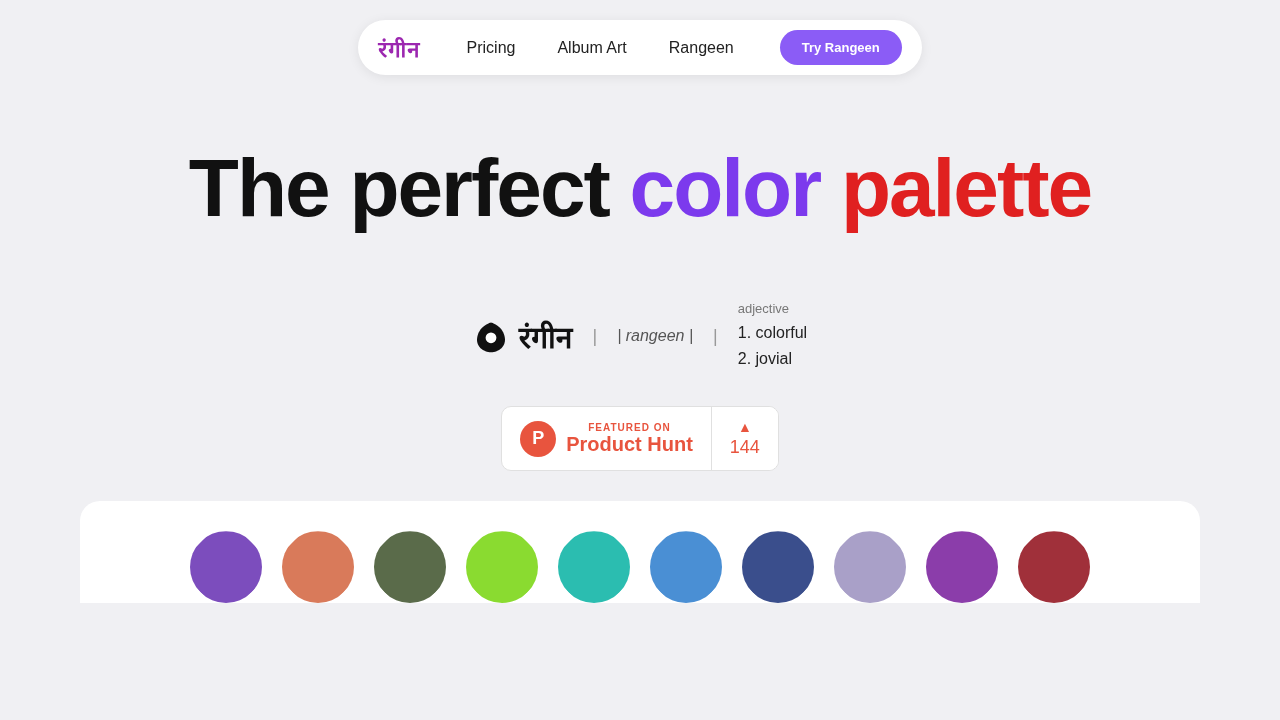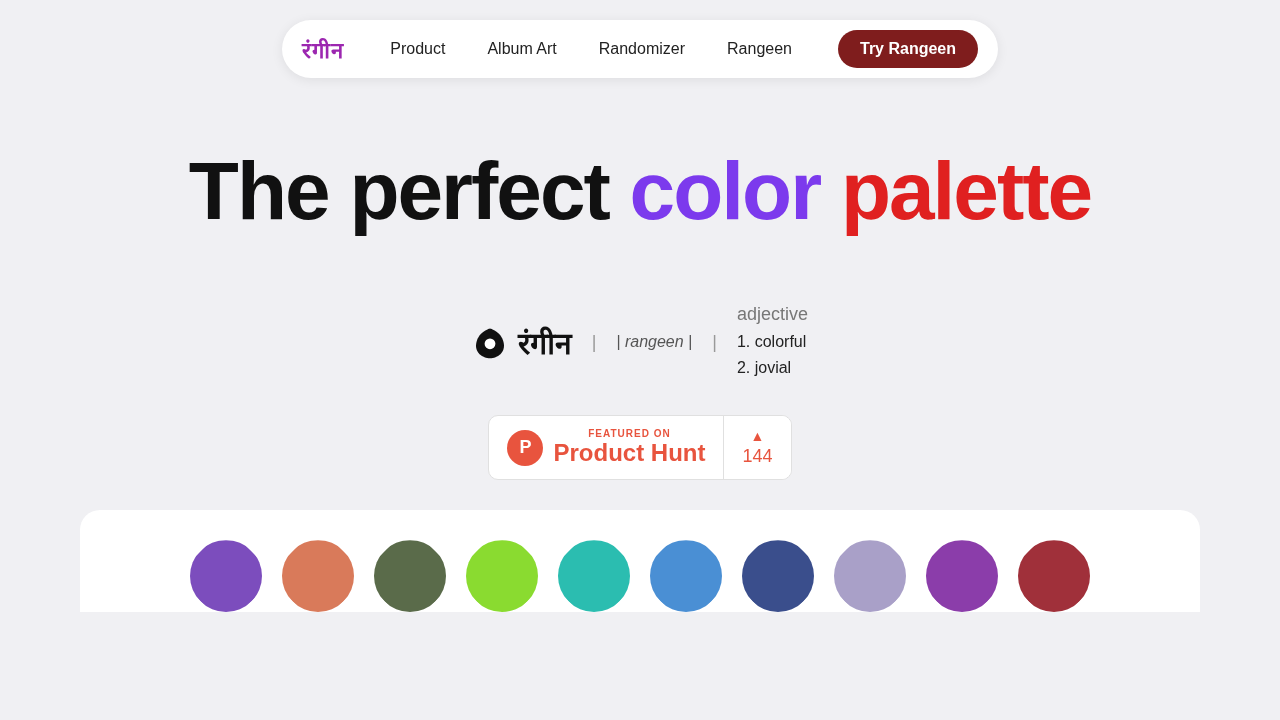--- a/index.html
+++ b/index.html
@@ -45,25 +45,25 @@
       padding: 8px 16px;
       border-radius: 30px;
       text-decoration: none;
       color: #222;
       font-size: 16px;
       font-weight: 500;
       cursor: pointer;
     }
 
     .try-btn {
-      background: #7f1d1d;
+      background: #8b5cf6;
       color: white;
       padding: 10px 22px;
       border-radius: 30px;
-      font-size: 16px;
+      font-size: 13px;
       font-weight: 600;
       cursor: pointer;
       border: none;
     }
 
     
     .hero {
       text-align: center;
       padding: 50px 20px 30px;
     }
@@ -120,21 +120,21 @@
       color: #555;
       font-size: 16px;
       font-style: italic;
     }
 
     .definition-text {
       text-align: left;
     }
 
     .definition-label {
-      font-size: 18px;
+      font-size: 13px;
       color: #777;
       margin-bottom: 4px;
     }
 
     .definition-items {
       font-size: 16px;
       color: #222;
       line-height: 1.6;
     }
 
@@ -182,21 +182,21 @@
 
     .ph-featured {
       font-size: 10px;
       font-weight: 700;
       color: #e8543e;
       letter-spacing: 1px;
       text-transform: uppercase;
     }
 
     .ph-title {
-      font-size: 24px;
+      font-size: 20px;
       font-weight: 800;
       color: #e8543e;
     }
 
     .ph-right {
       background: white;
       border-left: 1.5px solid #e0e0e0;
       padding: 12px 18px;
       display: flex;
       flex-direction: column;
@@ -226,23 +226,22 @@
       gap: 20px;
     }
   </style>
 </head>
 <body>
 
 <nav>
   <div class="nav-inner">
     <span class="logo">रंगीन</span>
     <div class="nav-links">
-      <a class="nav-link">Product</a>
+      <a class="nav-link">Pricing</a>
       <a class="nav-link">Album Art</a>
-      <a class="nav-link">Randomizer</a>
       <a class="nav-link">Rangeen</a>
     </div>
     <button class="try-btn">Try Rangeen</button>
   </div>
 </nav>
 
 <div class="hero">
   <h1 class="hero-title">
     <span>The perfect </span><span class="color-word">color</span><span> </span><span class="palette-word">palette</span><br>
   </h1>

